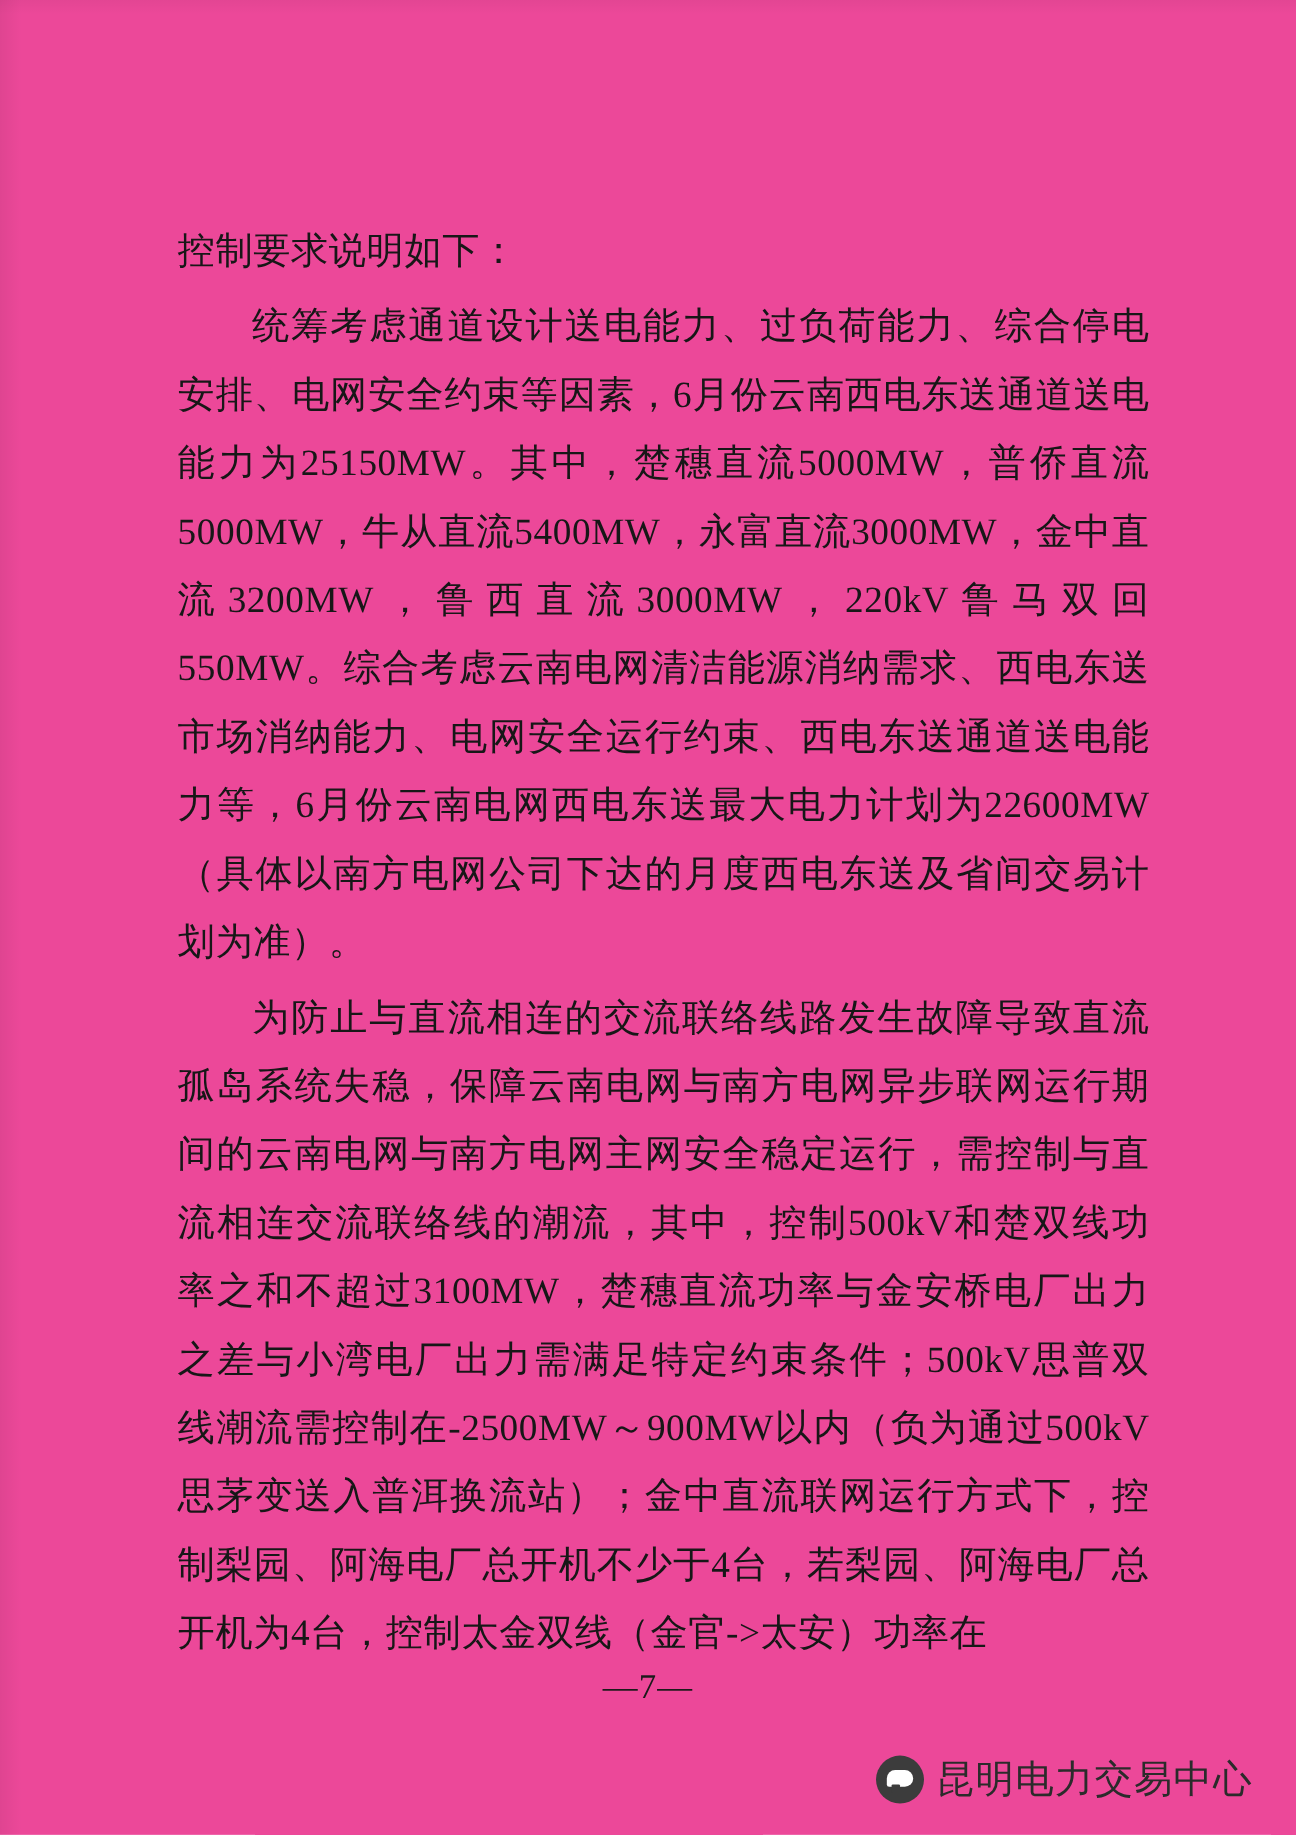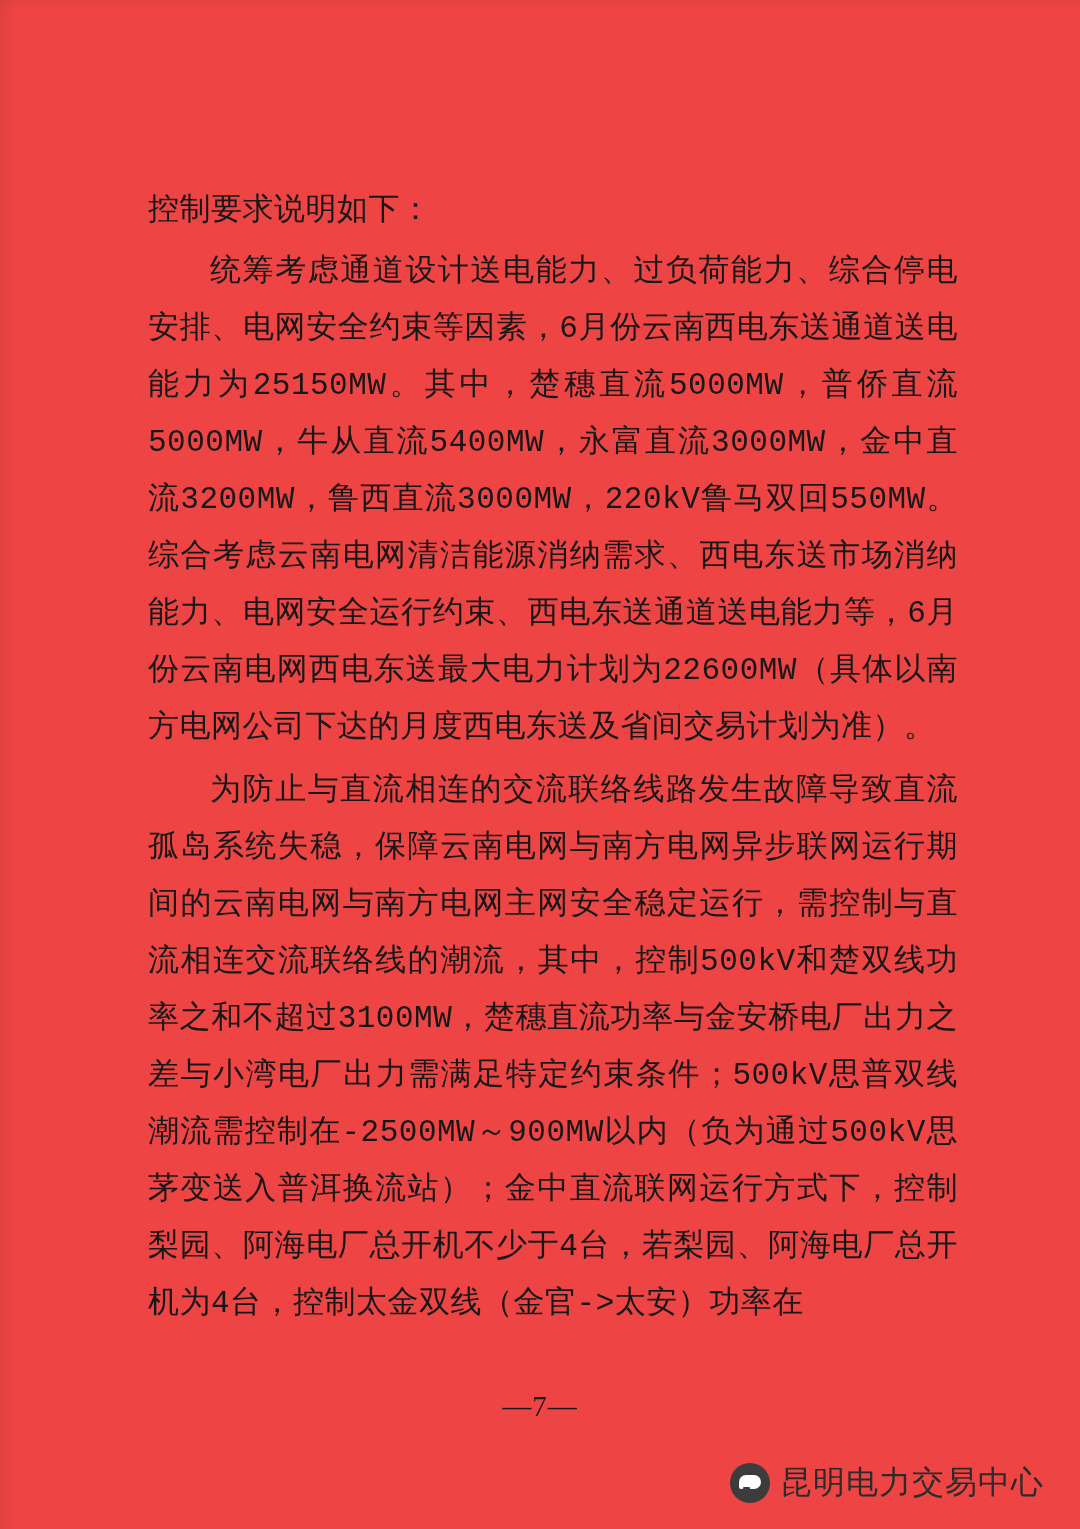--- a/index.html
+++ b/index.html
@@ -11,41 +11,40 @@
     height: 1529px;
     background: #ffffff;
     font-family: "Liberation Serif", "DejaVu Serif", serif;
     color: #1a1a1a;
     position: relative;
     overflow: hidden;
   }
   .page {
     position: absolute;
     inset: 0;
-    background: #ef4444;
+    background: #ec4899;
   }
   .content {
     position: absolute;
     left: 148px;
     top: 180px;
     width: 810px;
   }
   p.para {
     margin: 0 0 6px 0;
     font-size: 31px;
     line-height: 57px;
     letter-spacing: 0.5px;
     text-align: justify;
     text-justify: inter-ideograph;
     color: #171717;
     font-family: "Liberation Serif", "DejaVu Serif", serif;
   }
   p.indent {
     text-indent: 62px;
-    font-family: Liberation Mono, monospace;
   }
   .footer-page {
     position: absolute;
     left: 0;
     right: 0;
     top: 1390px;
     text-align: center;
     font-size: 29px;
     letter-spacing: 1px;
     color: #1a1a1a;

